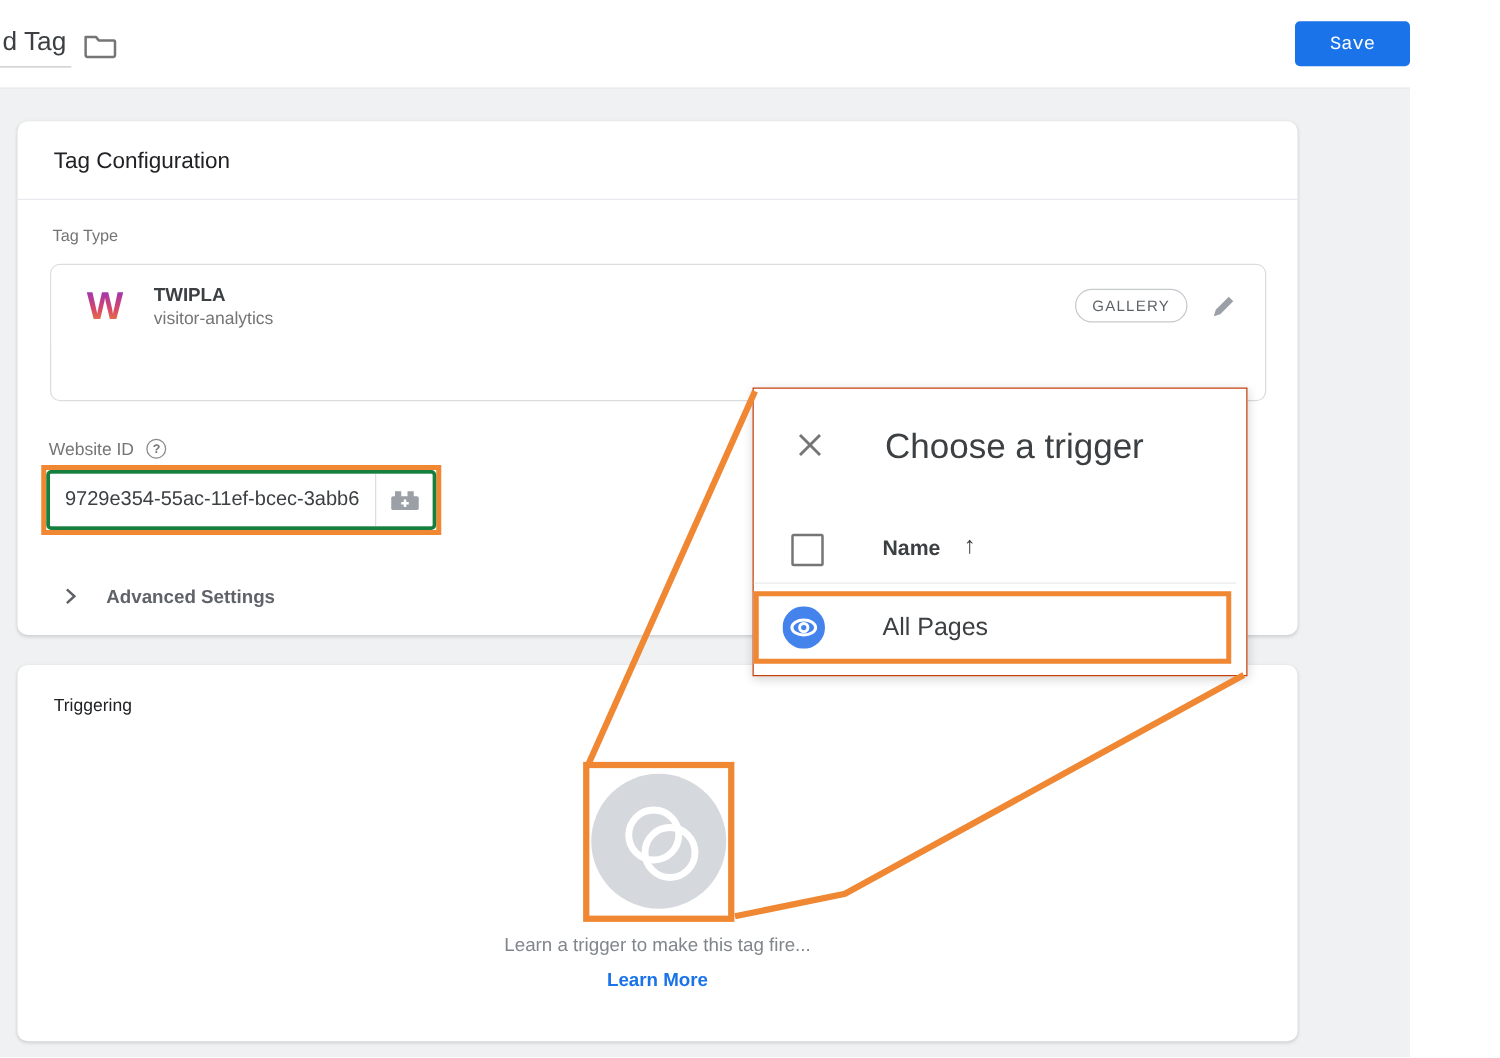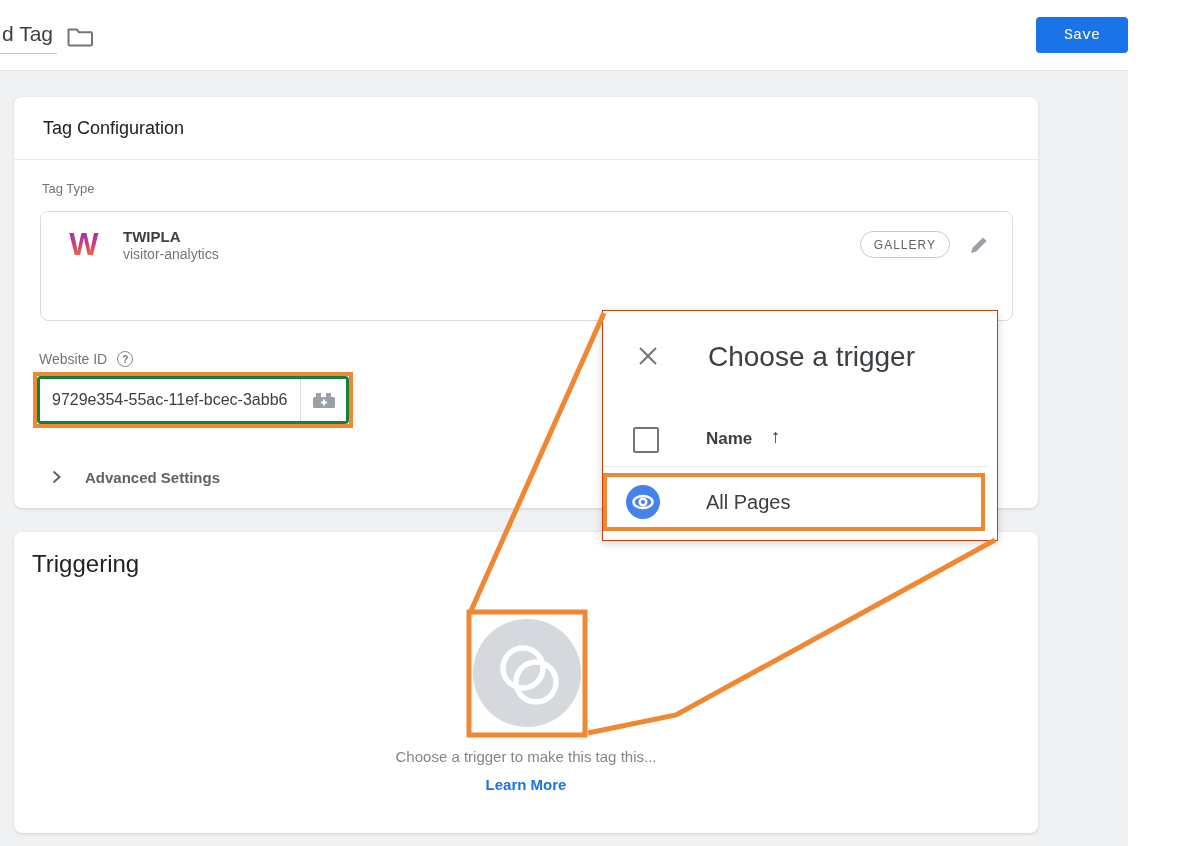--- a/index.html
+++ b/index.html
@@ -14,21 +14,21 @@
   .save-btn{position:absolute;left:1036px;top:17px;width:92px;height:36px;background:#1a73e8;color:#fff;border:none;border-radius:4px;font-size:15px;font-weight:500;font-family:Liberation Mono, monospace;cursor:pointer;}
   .kebab{position:absolute;left:1150px;top:22px;width:18px;height:28px;display:flex;flex-direction:column;align-items:center;justify-content:center;gap:3px;cursor:pointer;background:none;border:none;}
   .kebab span{width:4px;height:4px;border-radius:50%;background:#5f6368;display:block;}
 
   
   .content{position:absolute;left:0;top:71px;width:1200px;height:775px;background:#f0f1f2;}
   .card{position:absolute;left:14px;width:1024px;background:#fff;border-radius:8px;box-shadow:0 1px 3px rgba(0,0,0,0.14);}
   .card-config{top:26px;height:411px;}
   .card-trigger{top:461px;height:301px;}
   .card-header{height:63px;border-bottom:1px solid #e8eaed;display:flex;align-items:center;padding-left:29px;font-size:18px;color:#202124;}
-  .card-header-plain{height:63px;display:flex;align-items:center;padding-left:18px;font-size:24px;color:#202124;}
+  .card-header-plain{height:63px;display:flex;align-items:center;padding-left:29px;font-size:14px;color:#202124;}
 
   .tag-type-label{position:absolute;left:28px;top:84px;font-size:13px;color:#757575;}
   .selector-box{position:absolute;left:26px;top:114px;width:973px;height:110px;border:1px solid #dadce0;border-radius:8px;overflow:hidden;background:#fff;}
   .tag-row{height:65px;display:flex;align-items:center;background:#fff;}
   .tag-logo{margin-left:28px;width:30px;height:34px;font-size:31px;font-weight:bold;line-height:34px;text-align:center;background:linear-gradient(180deg,#8b2fc9 0%,#d6456b 55%,#f08a2e 100%);-webkit-background-clip:text;background-clip:text;color:transparent;}
   .tag-texts{margin-left:24px;display:flex;flex-direction:column;gap:1px;}
   .tag-name{font-size:15px;font-weight:bold;color:#3c4043;}
   .tag-vendor{font-size:14px;color:#757575;}
   .gallery-btn{margin-left:auto;height:27px;padding:0 13px;border:1.5px solid #c6c9cc;border-radius:14px;background:#fff;color:#5f6368;font-size:12px;letter-spacing:1px;font-family:"Liberation Sans",sans-serif;cursor:pointer;}
   .pencil-btn{margin-left:18px;margin-right:22px;width:22px;height:22px;background:none;border:none;padding:0;cursor:pointer;}
@@ -144,21 +144,21 @@
     </div>
 
     <div class="card card-trigger">
       <div class="card-header-plain">Triggering</div>
       <div class="trigger-circle">
         <svg width="108" height="108" viewBox="0 0 108 108">
           <circle cx="50" cy="49" r="20" fill="none" stroke="#fff" stroke-width="5.5"></circle>
           <circle cx="63" cy="63" r="20" fill="none" stroke="#fff" stroke-width="5.5"></circle>
         </svg>
       </div>
-      <div class="trigger-empty">Choose a trigger to make this tag this...</div>
+      <div class="trigger-empty">Learn a trigger to make this tag fire...</div>
       <div class="learn-more">Learn More</div>
     </div>
   </div>
 
   <div class="popup">
     <button class="popup-close">
       <svg width="24" height="24" viewBox="0 0 24 24">
           <line x1="4" y1="4" x2="20" y2="20" stroke="#757575" stroke-width="2.2"></line>
           <line x1="20" y1="4" x2="4" y2="20" stroke="#757575" stroke-width="2.2"></line>
         </svg>

